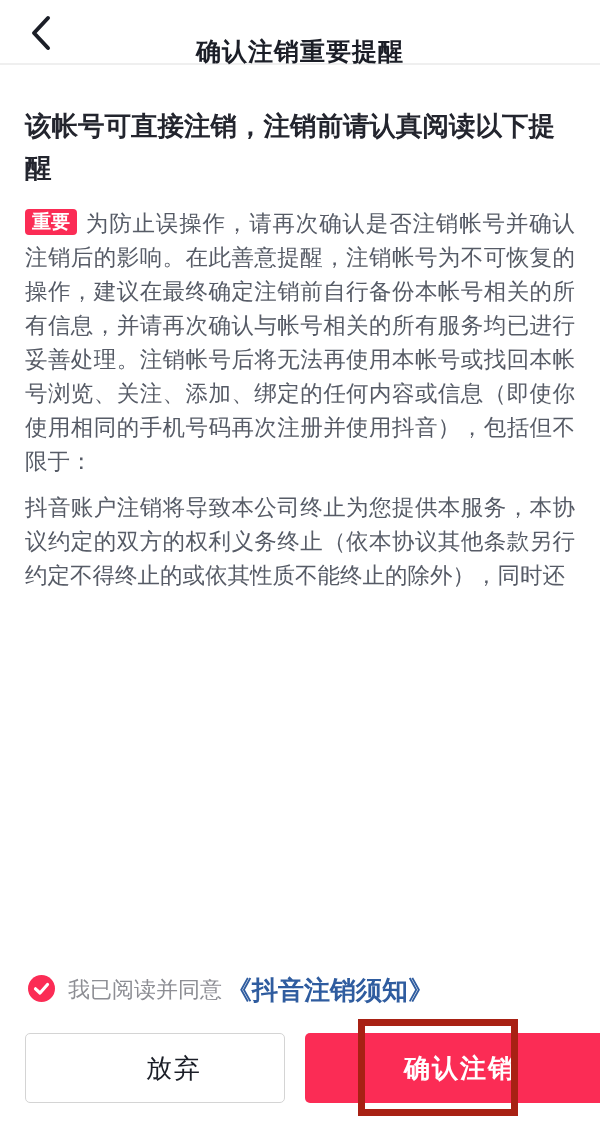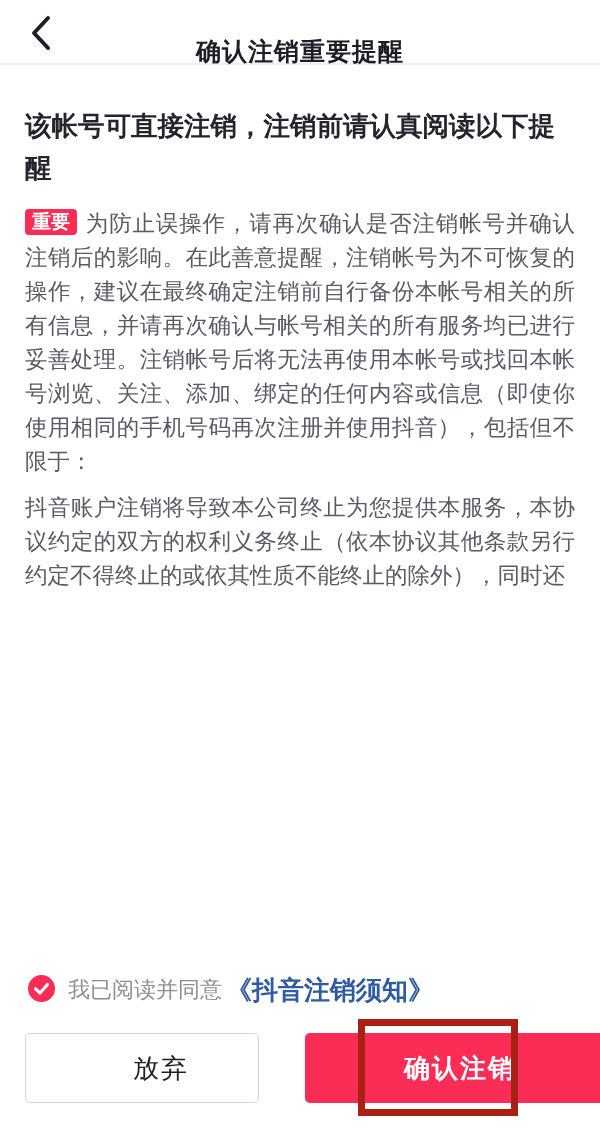--- a/index.html
+++ b/index.html
@@ -63,21 +63,21 @@
   .agree-text { margin-left:13px; font-size:22px; color:#8d8e94; }
   .agree-link { font-size:26px; color:var(--link); font-weight:600; text-decoration:none; margin-left:4px; }
 
   .btn {
     position:absolute; top:63px; height:70px;
     display:flex; align-items:center; justify-content:center;
     border-radius:5px; font-family:inherit; cursor:pointer;
     box-sizing:border-box; letter-spacing:2px;
   }
   .btn-cancel {
-    left:25px; width:234px;
+    left:25px; width:260px;
     background:#ffffff; border:1px solid #d4d4d4;
     font-size:26px; font-weight:500; color:#1b1e27;padding-left:44px;
   }
   .btn-confirm {
     left:305px; width:310px;
     background:var(--accent); border:none;
     font-size:26px; font-weight:600; color:#ffffff;
   }
 
   

